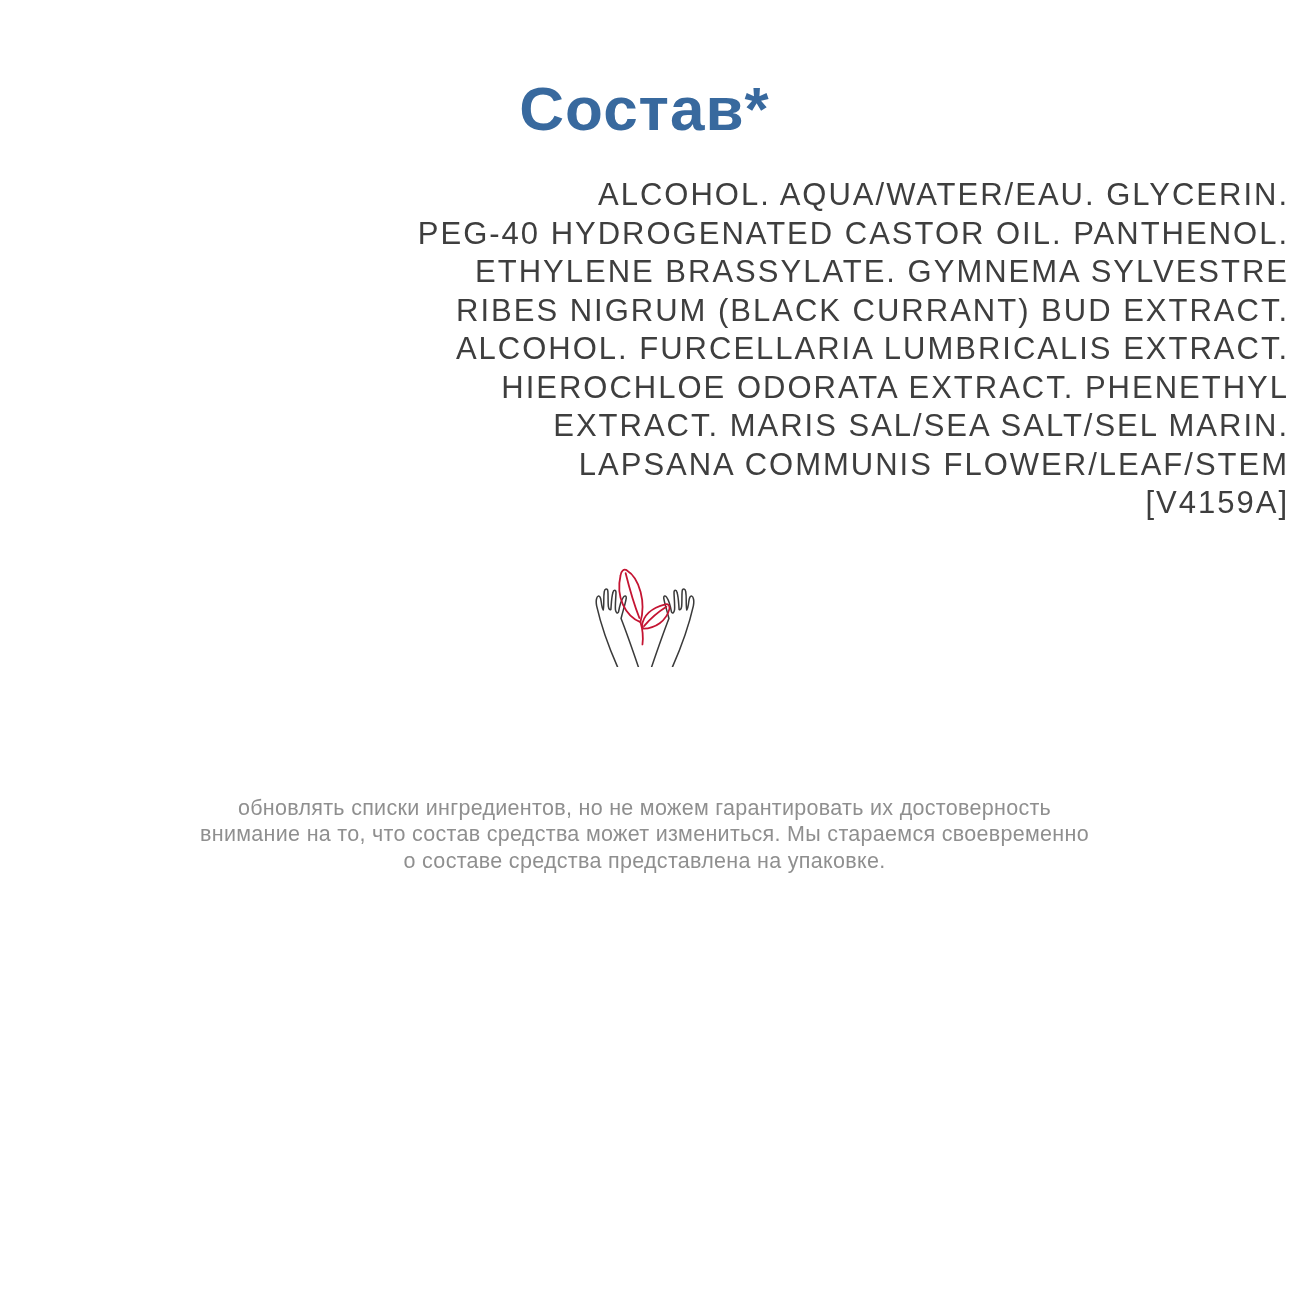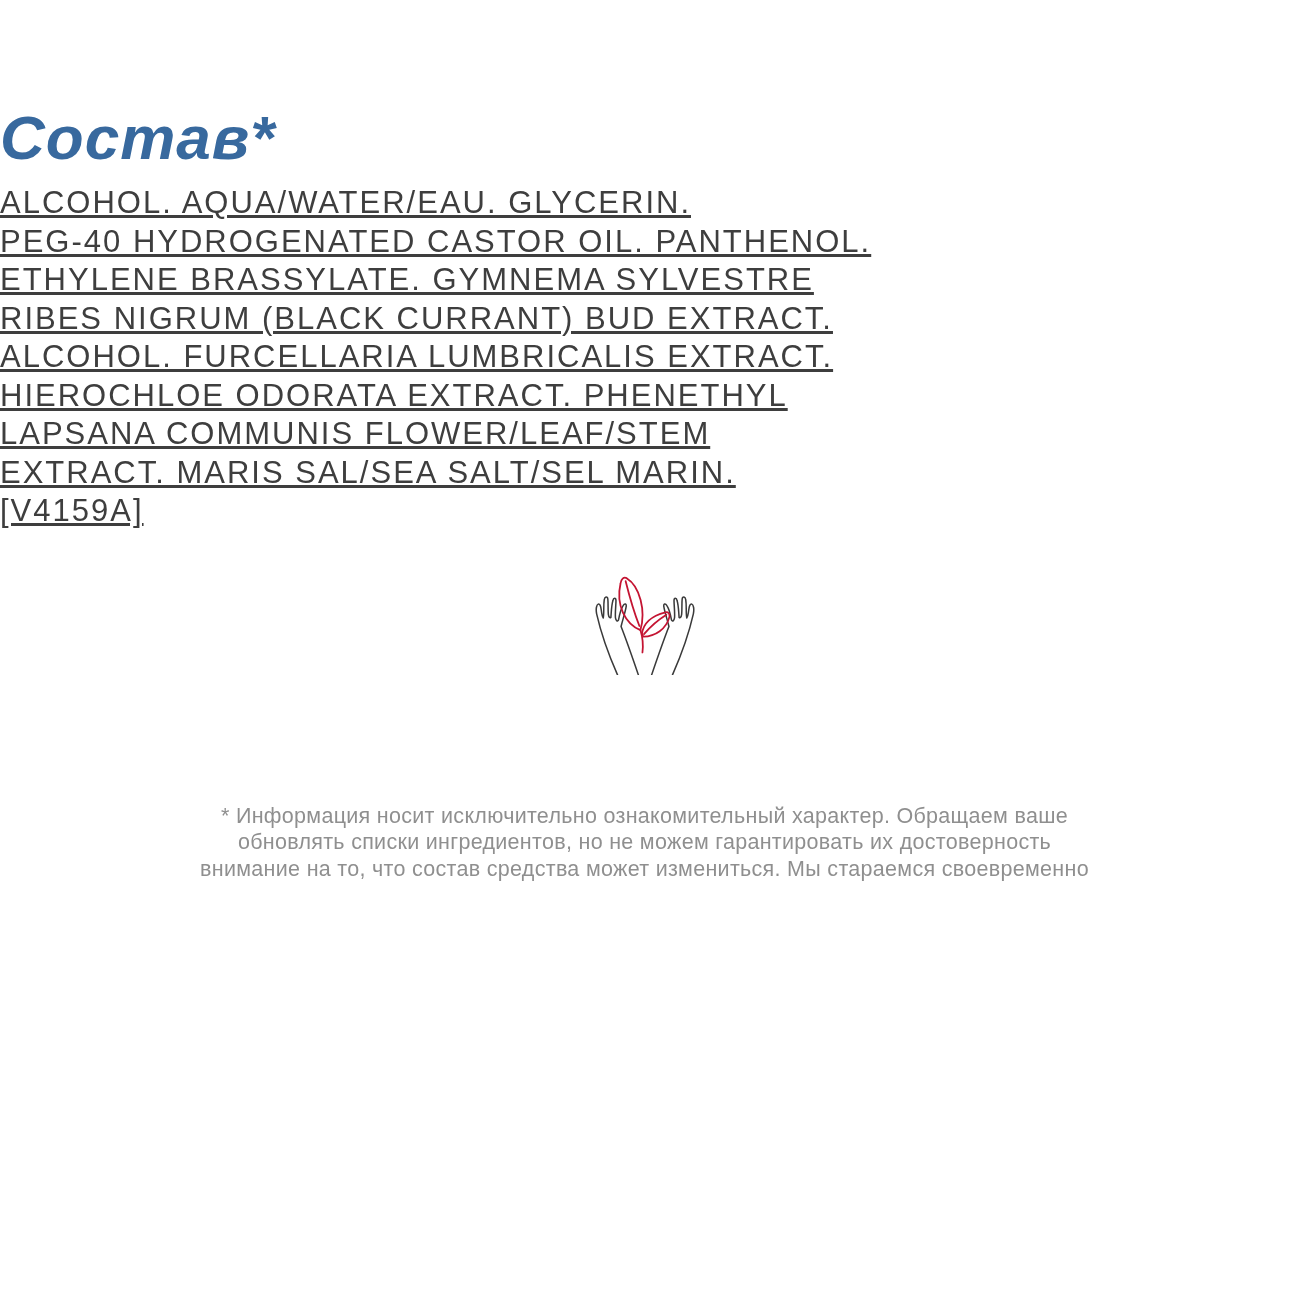--- a/index.html
+++ b/index.html
@@ -17,37 +17,36 @@
     background: var(--background);
     font-family: "Liberation Sans", sans-serif;
     overflow: hidden;
   }
   .page {
     width: 1289px;
     height: 1289px;
     background: var(--background);
   }
   .title {
-    margin-top: 105px;
+    margin-top: 76px;
+    text-align: center;
     font-size: 62px;
     line-height: 66px;
     font-weight: 700;
     letter-spacing: 1px;
     color: var(--title-blue);
-    font-style: italic;
   }
   .ingredients {
-    margin-top: 13px;
-    text-align: left;
+    margin-top: 34px;
+    text-align: right;
     color: var(--ingredients-gray);
     font-size: 31px;
     line-height: 38.5px;
     font-weight: 400;
     letter-spacing: 2px;
-    text-decoration: underline;
   }
   .ing-line { white-space: nowrap; }
   .icon-wrap {
     margin-top: 44px;
     display: flex;
     justify-content: center;
   }
   .icon-wrap svg { display: block; }
   .hand {
     stroke: var(--hands-outline);
@@ -81,22 +80,22 @@
 
   <h1 class="title">Состав*</h1>
 
   <div class="ingredients">
     <div class="ing-line">ALCOHOL. AQUA/WATER/EAU. GLYCERIN.</div>
     <div class="ing-line">PEG-40 HYDROGENATED CASTOR OIL. PANTHENOL.</div>
     <div class="ing-line">ETHYLENE BRASSYLATE. GYMNEMA SYLVESTRE</div>
     <div class="ing-line">RIBES NIGRUM (BLACK CURRANT) BUD EXTRACT.</div>
     <div class="ing-line">ALCOHOL. FURCELLARIA LUMBRICALIS EXTRACT.</div>
     <div class="ing-line">HIEROCHLOE ODORATA EXTRACT. PHENETHYL</div>
+    <div class="ing-line">EXTRACT. MARIS SAL/SEA SALT/SEL MARIN.</div>
     <div class="ing-line">LAPSANA COMMUNIS FLOWER/LEAF/STEM</div>
-    <div class="ing-line">EXTRACT. MARIS SAL/SEA SALT/SEL MARIN.</div>
     <div class="ing-line">[V4159A]</div>
   </div>
 
   <div class="icon-wrap">
     <svg width="112" height="100" viewBox="0 0 220 196" xmlns="http://www.w3.org/2000/svg">
 
       <path id="lhand" class="hand" d="M56,196
            C42,164 24,116 15,76
            C13,66 15,58 18,57
            C21,56 23,60 24,68
@@ -122,18 +121,18 @@
         <path class="plant" d="M101,108 C106,124 107,136 105,152"></path>
         <path class="plant" d="M101,108 C72,96 52,60 62,16 C63,8 68,3 74,6 C100,22 112,70 101,108 Z"></path>
         <path class="plant" d="M99,100 C88,72 80,44 72,12"></path>
         <path class="plant" d="M104,116 C106,96 122,80 150,73 C156,72 159,76 158,82 C152,106 130,120 107,121 Z"></path>
         <path class="plant" d="M108,116 C120,102 136,88 152,78"></path>
       </g>
     </svg>
   </div>
 
   <div class="footnote">
-    <div class="fn-line">* Информация носит исключительно ознакомительный характер. Обращаем ваше</div>
     <div class="fn-line">обновлять списки ингредиентов, но не можем гарантировать их достоверность</div>
     <div class="fn-line">внимание на то, что состав средства может измениться. Мы стараемся своевременно</div>
+    <div class="fn-line">о составе средства представлена на упаковке.</div>
   </div>
 
 </div>
 
 </body></html>

